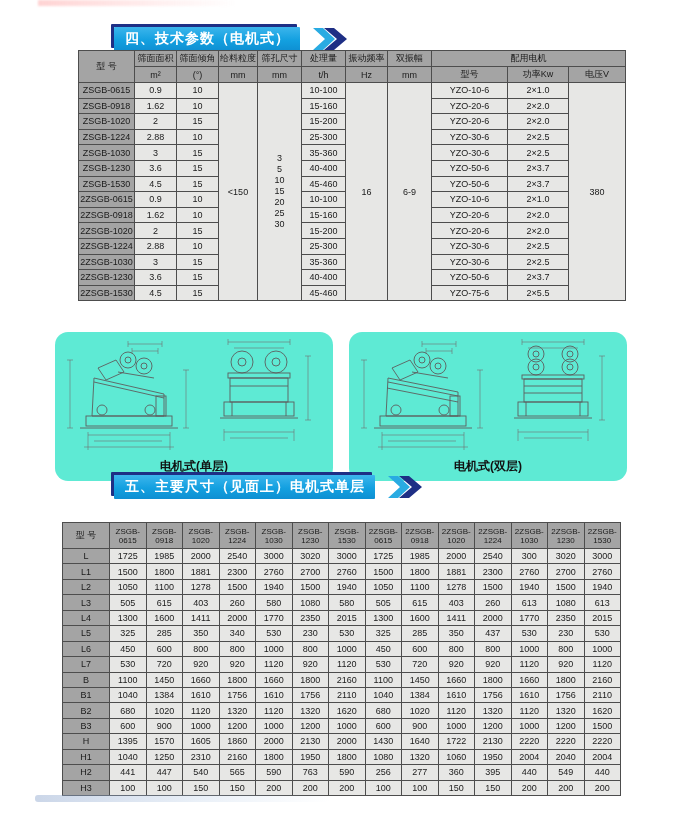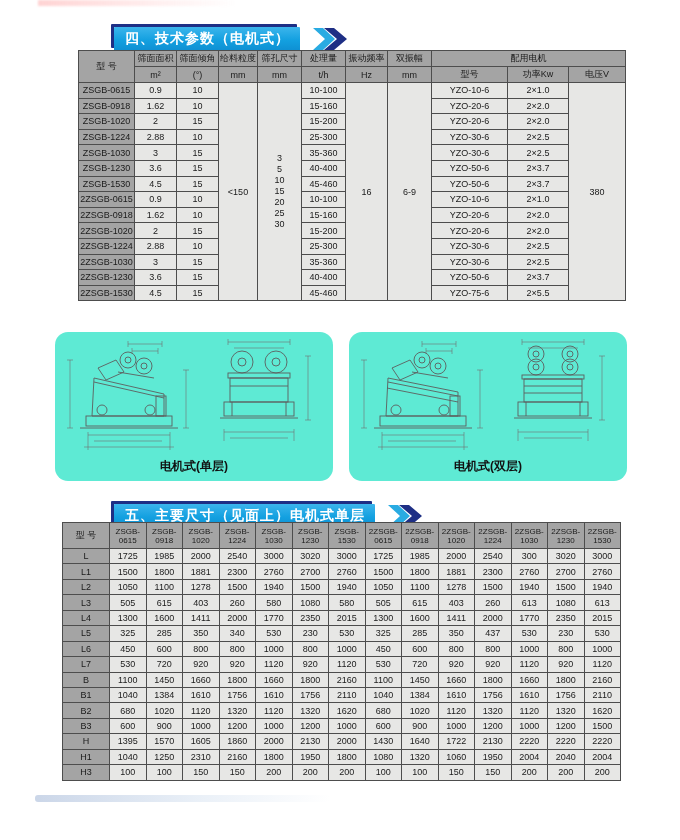--- a/index.html
+++ b/index.html
@@ -356,21 +356,21 @@
           <line x1="168" y1="57" x2="226" y2="57"></line>
         <rect x="162" y="66" width="70" height="14"></rect>
         <line x1="170" y1="66" x2="170" y2="80"></line>
           <line x1="224" y1="66" x2="224" y2="80"></line>
         <line x1="158" y1="82" x2="236" y2="82"></line>
       </g>
     </svg>
     <div class="caption">电机式(双层)</div>
   </div>
 
-  <div class="sec-title" style="left:68px;top:504px;">
+  <div class="sec-title" style="left:68px;top:475px;">
     <div class="title-box">五、主要尺寸（见面上）电机式单层</div>
     <svg class="chevron" width="36" height="24" viewBox="0 0 36 24">
       <polygon points="1,1 11,1 23,12 11,23 1,23 13,12" fill="#29abe2"></polygon>
       <polygon points="12,1 22,1 35,12 22,23 12,23 25,12" fill="#1e2f85"></polygon>
     </svg>
   </div>
 
   <table class="t2">
     <thead>
       <tr id="t2-header-row">
@@ -624,20 +624,37 @@
           <td class="cell">1800</td>
           <td class="cell">1080</td>
           <td class="cell">1320</td>
           <td class="cell">1060</td>
           <td class="cell">1950</td>
           <td class="cell">2004</td>
           <td class="cell">2040</td>
           <td class="cell">2004</td>
         </tr>
         <tr>
+          <td class="hdr">H2</td>
+          <td class="cell">441</td>
+          <td class="cell">447</td>
+          <td class="cell">540</td>
+          <td class="cell">565</td>
+          <td class="cell">590</td>
+          <td class="cell">763</td>
+          <td class="cell">590</td>
+          <td class="cell">256</td>
+          <td class="cell">277</td>
+          <td class="cell">360</td>
+          <td class="cell">395</td>
+          <td class="cell">440</td>
+          <td class="cell">549</td>
+          <td class="cell">440</td>
+        </tr>
+        <tr>
           <td class="hdr">H3</td>
           <td class="cell">100</td>
           <td class="cell">100</td>
           <td class="cell">150</td>
           <td class="cell">150</td>
           <td class="cell">200</td>
           <td class="cell">200</td>
           <td class="cell">200</td>
           <td class="cell">100</td>
           <td class="cell">100</td>

